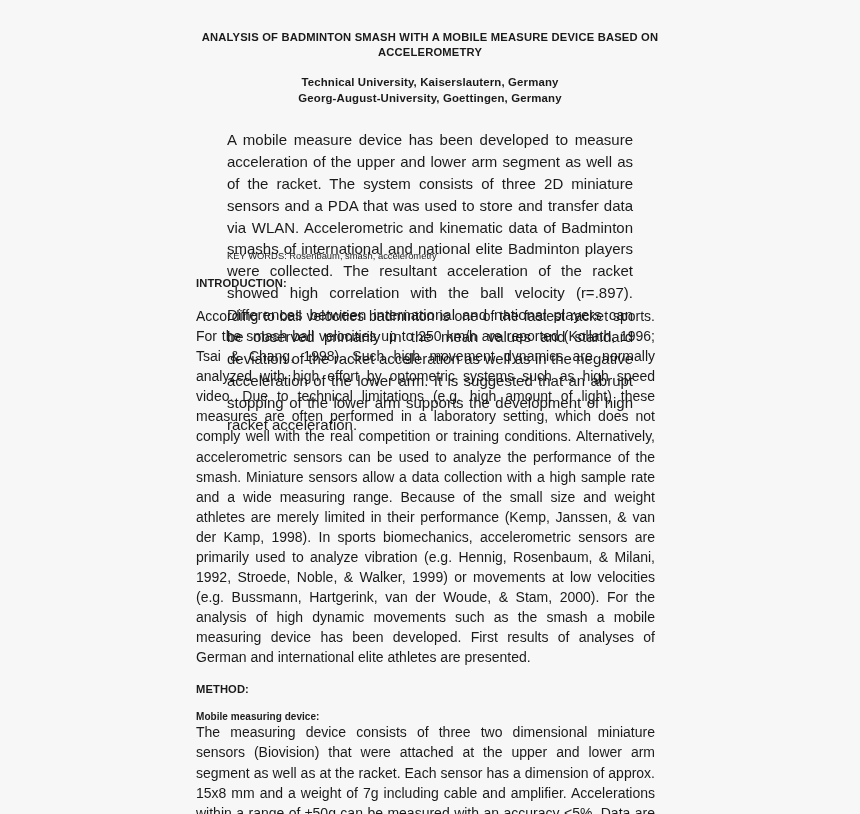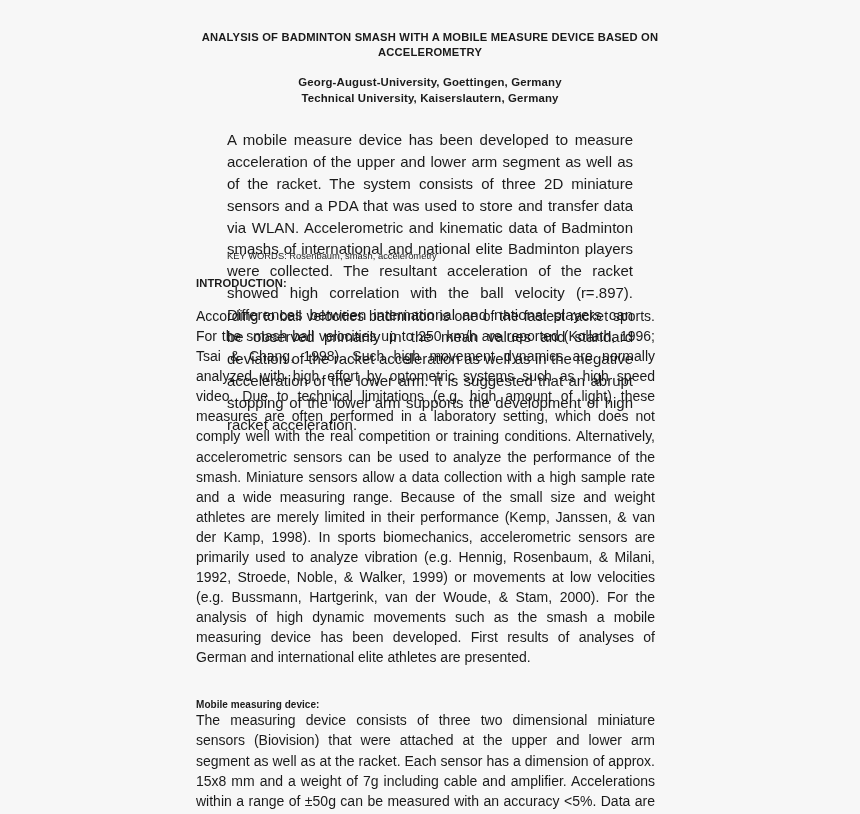--- a/index.html
+++ b/index.html
@@ -130,41 +130,42 @@
   .footer-src  { font-weight: normal; letter-spacing: 0.1px; }
 </style>
 </head>
 <body>
 
 <div class="page">
 
   <div class="title-block">
     <h1 class="doc-title">ANALYSIS OF BADMINTON SMASH WITH A MOBILE MEASURE DEVICE BASED ON ACCELEROMETRY</h1>
     <p class="affil">
+      <span class="affil-line">Technical University, Kaiserslautern, Germany</span>
       <span class="affil-line">Georg-August-University, Goettingen, Germany</span>
-      <span class="affil-line">Technical University, Kaiserslautern, Germany</span>
     </p>
   </div>
 
   <div class="abstract">
     <p>A mobile measure device has been developed to measure acceleration of the upper and lower arm segment as well as of the racket. The system consists of three 2D miniature sensors and a PDA that was used to store and transfer data via WLAN. Accelerometric and kinematic data of Badminton smashs of international and national elite Badminton players were collected. The resultant acceleration of the racket showed high correlation with the ball velocity (r=.897). Differences between international and national players can be observed primarily in the mean values and standard deviation of the racket acceleration as well as in the negative acceleration of the lower arm. It is suggested that an abrupt stopping of the lower arm supports the development of high racket acceleration.</p>
   </div>
 
   <div class="keywords">
     <span class="kw-label">KEY WORDS:</span>
     <span class="kw-value">Rosenbaum, smash, accelerometry</span>
   </div>
 
   <div class="body-col">
 
     <h2 class="sec-head">INTRODUCTION:</h2>
     <div class="gap-lg"></div>
     <p class="para">According to ball velocities badminton is one of the fastest racket sports. For the smash ball velocities up to 250 km/h are reported (Kollath, 1996; Tsai &amp; Chang, 1998). Such high movement dynamics are normally analyzed with high effort by optometric systems such as high speed video. Due to technical limitations (e.g. high amount of light) these measures are often performed in a laboratory setting, which does not comply well with the real competition or training conditions. Alternatively, accelerometric sensors can be used to analyze the performance of the smash. Miniature sensors allow a data collection with a high sample rate and a wide measuring range. Because of the small size and weight athletes are merely limited in their performance (Kemp, Janssen, &amp; van der Kamp, 1998). In sports biomechanics, accelerometric sensors are primarily used to analyze vibration (e.g. Hennig, Rosenbaum, &amp; Milani, 1992, Stroede, Noble, &amp; Walker, 1999) or movements at low velocities (e.g. Bussmann, Hartgerink, van der Woude, &amp; Stam, 2000). For the analysis of high dynamic movements such as the smash a mobile measuring device has been developed. First results of analyses of German and international elite athletes are presented.</p>
 
     <div class="gap-md"></div>
+    <h2 class="sec-head">METHOD:</h2>
     <div class="gap-md"></div>
 
     <h3 class="sub-head">Mobile measuring device:</h3>
     <p class="para">The measuring device consists of three two dimensional miniature sensors (Biovision) that were attached at the upper and lower arm segment as well as at the racket. Each sensor has a dimension of approx. 15x8 mm and a weight of 7g including cable and amplifier. Accelerations within a range of ±50g can be measured with an accuracy &lt;5%. Data are transferred to a portable data logger (COMPAQ IPAQ 5440) where they can be stored or transferred via Wireless LAN to an external computer. The data logger can be fixed in a small backpack at the back of the subject. Sensors were placed at the arm segments near by the centre of gravity in a way that the accelerations following flexion and extension as well as lateral (rotational) movements of the arm were measured. Accelerations of the racket in direction of the smash as well as parallel to the head were measured. While acceleration in direction of the length of the segment and the racket is not directly related to the movement of the segment or racket, this dimension can be neglected.</p>
 
     <h3 class="sub-head">First collection:</h3>
 
   </div>
 
 

